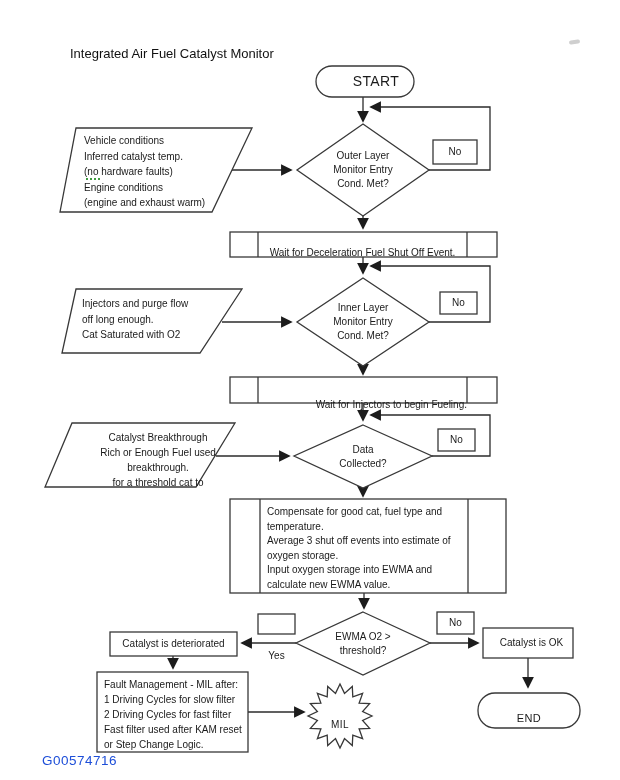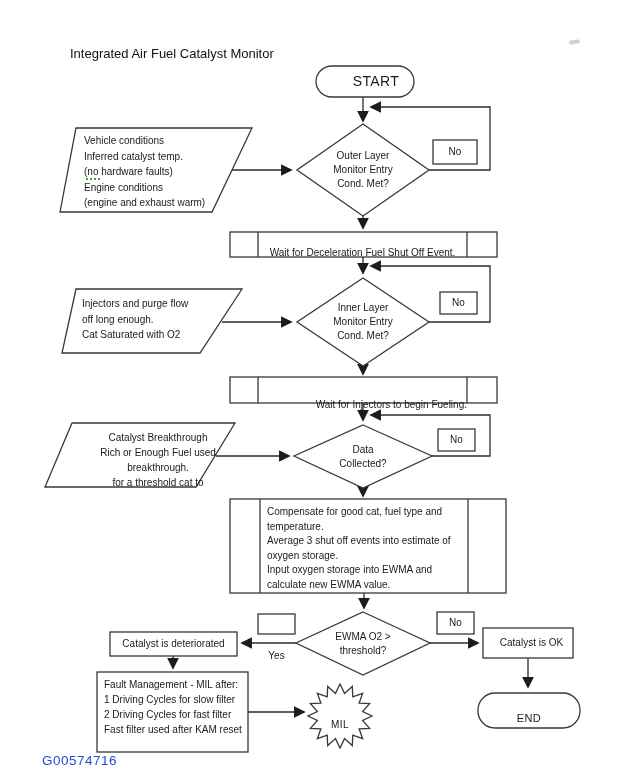--- a/index.html
+++ b/index.html
@@ -175,20 +175,21 @@
   <div class="lbl ctr" id="yes-label">Yes</div>
   <div class="lbl ctr" id="no4-label">No</div>
 
   <div class="lbl ctr" id="det-label">Catalyst is deteriorated</div>
 
   <div class="lbl" id="fault-label">
     <span class="ln">Fault Management - MIL after:</span>
     <span class="ln">1 Driving Cycles for slow filter</span>
     <span class="ln">2 Driving Cycles for fast filter</span>
     <span class="ln">Fast filter used after KAM reset</span>
+    <span class="ln">or Step Change Logic.</span>
   </div>
 
   <div class="lbl ctr" id="mil-label">MIL</div>
 
   <div class="lbl ctr" id="ok-label">Catalyst is OK</div>
   <div class="lbl ctr" id="end-label">END</div>
 
   <div class="lbl" id="gcode">G00574716</div>
 </div>
 

